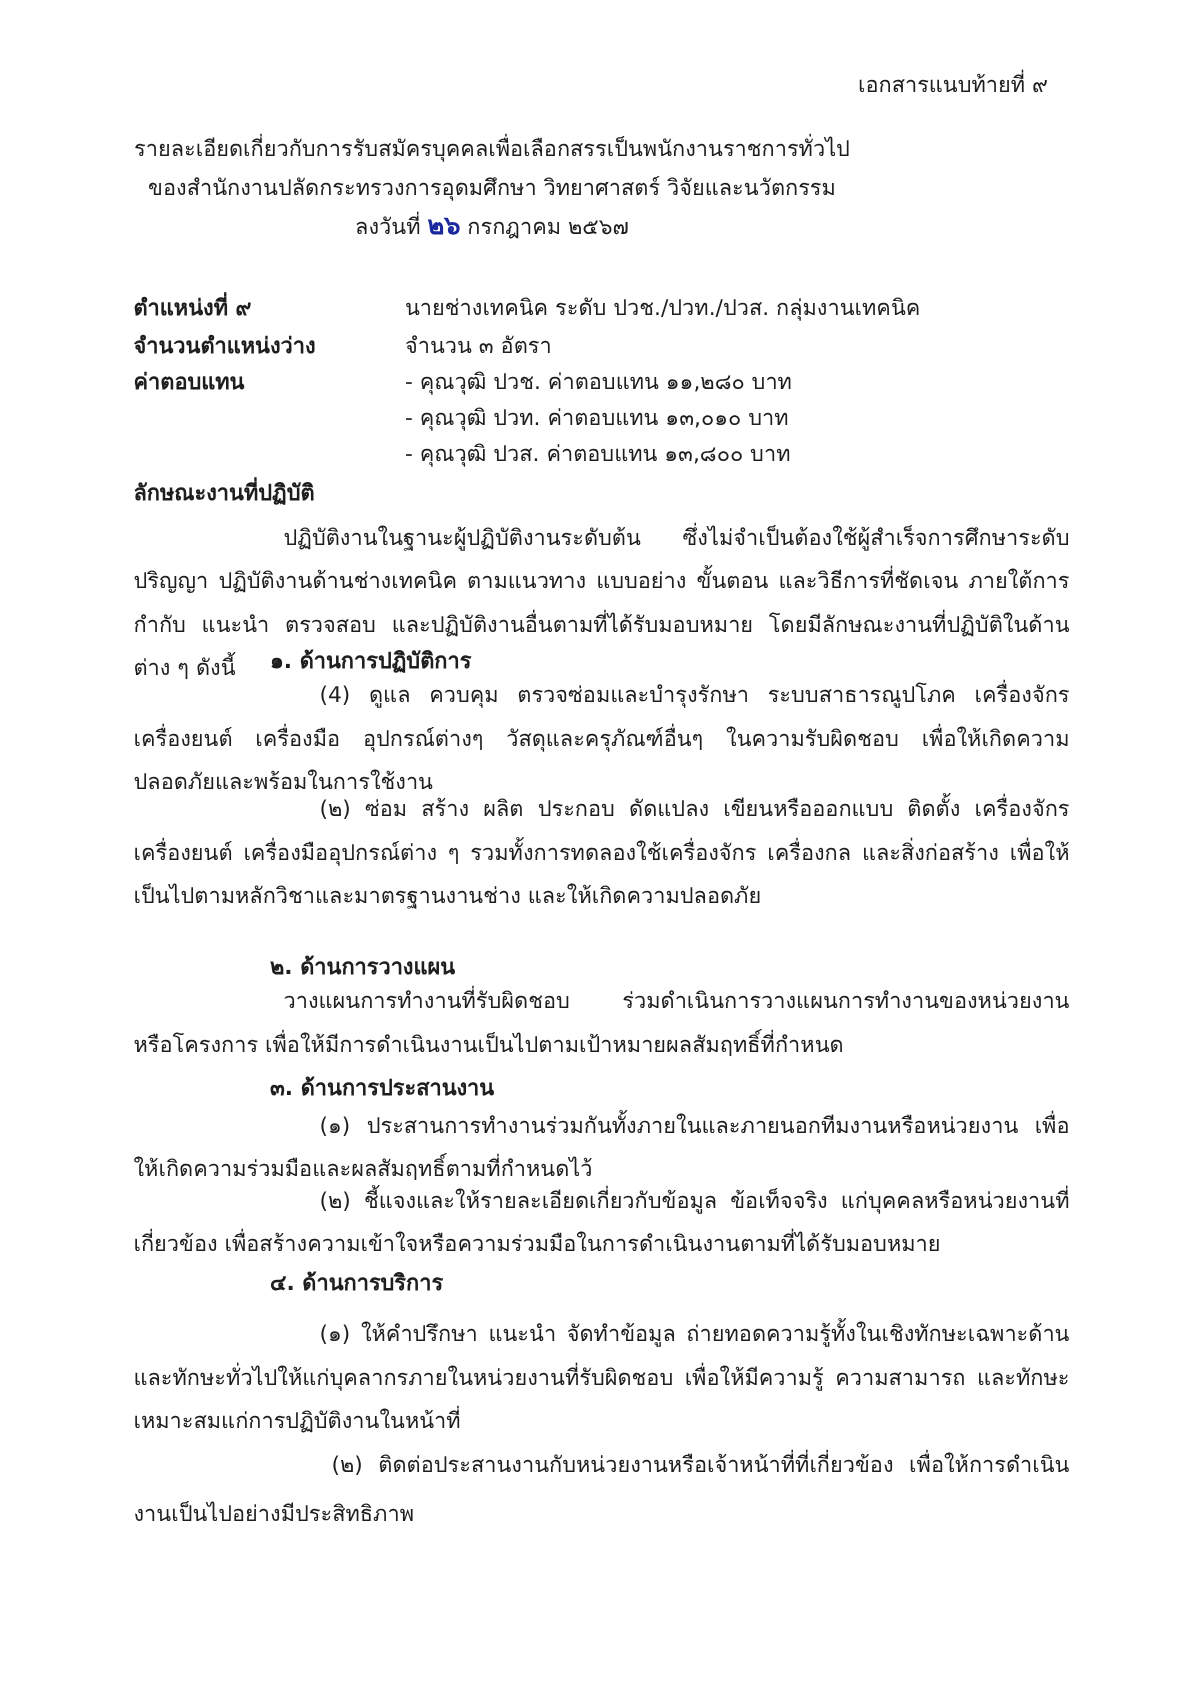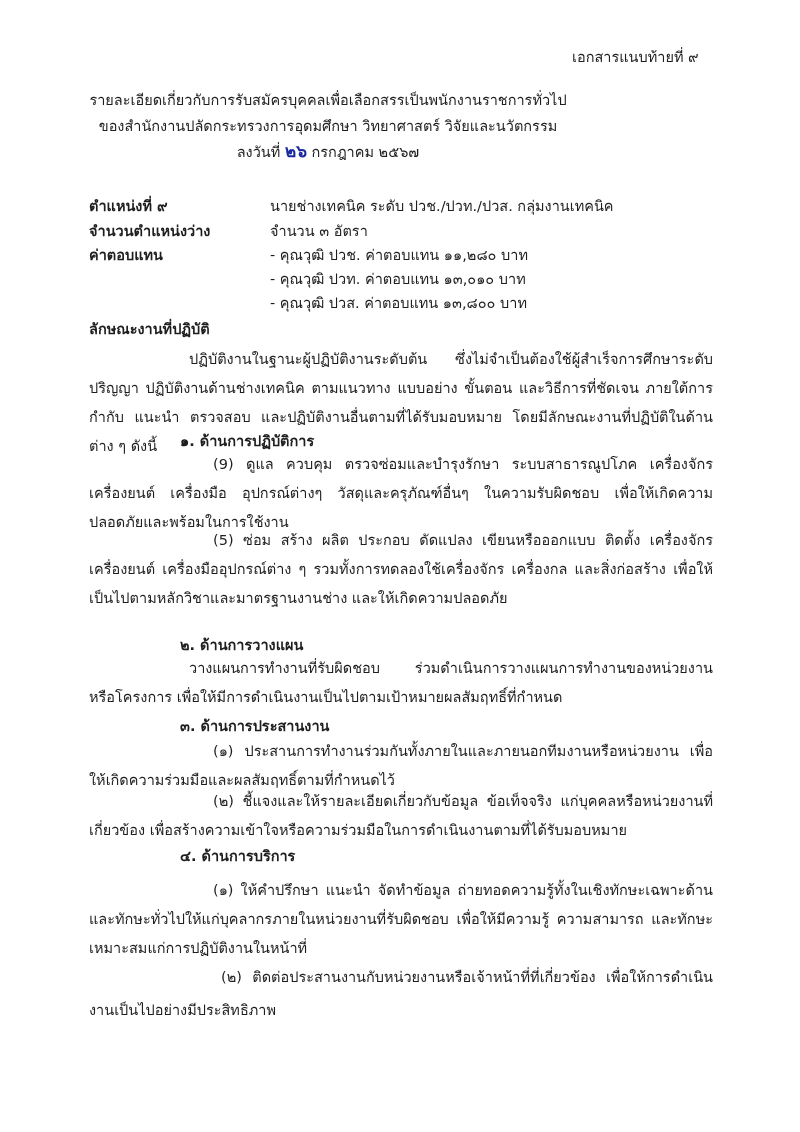--- a/index.html
+++ b/index.html
@@ -39,22 +39,22 @@
   <div class="t b" style="left:89px; top:245px;">ค่าตอบแทน</div>
   <div class="t" style="left:270px; top:245px;">- คุณวุฒิ ปวช. ค่าตอบแทน ๑๑,๒๘๐ บาท</div>
   <div class="t" style="left:270px; top:269px;">- คุณวุฒิ ปวท. ค่าตอบแทน ๑๓,๐๑๐ บาท</div>
   <div class="t" style="left:270px; top:293px;">- คุณวุฒิ ปวส. ค่าตอบแทน ๑๓,๘๐๐ บาท</div>
 
   <div class="t b" style="left:89px; top:319px;">ลักษณะงานที่ปฏิบัติ</div>
 
   <div class="para ind1" style="top:345px;">ปฏิบัติงานในฐานะผู้ปฏิบัติงานระดับต้น ซึ่งไม่จำเป็นต้องใช้ผู้สำเร็จการศึกษาระดับปริญญา ปฏิบัติงานด้านช่างเทคนิค ตามแนวทาง แบบอย่าง ขั้นตอน และวิธีการที่ชัดเจน ภายใต้การกำกับ แนะนำ ตรวจสอบ และปฏิบัติงานอื่นตามที่ได้รับมอบหมาย โดยมีลักษณะงานที่ปฏิบัติในด้านต่าง ๆ ดังนี้</div>
 
   <div class="t b u" style="left:180px; top:431px;">๑. ด้านการปฏิบัติการ</div>
-  <div class="para ind2" style="top:450px;">(9) ดูแล ควบคุม ตรวจซ่อมและบำรุงรักษา ระบบสาธารณูปโภค เครื่องจักร เครื่องยนต์ เครื่องมือ อุปกรณ์ต่างๆ วัสดุและครุภัณฑ์อื่นๆ ในความรับผิดชอบ เพื่อให้เกิดความปลอดภัยและพร้อมในการใช้งาน</div>
-  <div class="para ind2" style="top:526px;">(5) ซ่อม สร้าง ผลิต ประกอบ ดัดแปลง เขียนหรือออกแบบ ติดตั้ง เครื่องจักร เครื่องยนต์ เครื่องมืออุปกรณ์ต่าง ๆ รวมทั้งการทดลองใช้เครื่องจักร เครื่องกล และสิ่งก่อสร้าง เพื่อให้เป็นไปตามหลักวิชาและมาตรฐานงานช่าง และให้เกิดความปลอดภัย</div>
+  <div class="para ind2" style="top:450px;">(4) ดูแล ควบคุม ตรวจซ่อมและบำรุงรักษา ระบบสาธารณูปโภค เครื่องจักร เครื่องยนต์ เครื่องมือ อุปกรณ์ต่างๆ วัสดุและครุภัณฑ์อื่นๆ ในความรับผิดชอบ เพื่อให้เกิดความปลอดภัยและพร้อมในการใช้งาน</div>
+  <div class="para ind2" style="top:526px;">(๒) ซ่อม สร้าง ผลิต ประกอบ ดัดแปลง เขียนหรือออกแบบ ติดตั้ง เครื่องจักร เครื่องยนต์ เครื่องมืออุปกรณ์ต่าง ๆ รวมทั้งการทดลองใช้เครื่องจักร เครื่องกล และสิ่งก่อสร้าง เพื่อให้เป็นไปตามหลักวิชาและมาตรฐานงานช่าง และให้เกิดความปลอดภัย</div>
 
   <div class="t b u" style="left:180px; top:635px;">๒. ด้านการวางแผน</div>
   <div class="para ind1" style="top:654px;">วางแผนการทำงานที่รับผิดชอบ ร่วมดำเนินการวางแผนการทำงานของหน่วยงาน หรือโครงการ  เพื่อให้มีการดำเนินงานเป็นไปตามเป้าหมายผลสัมฤทธิ์ที่กำหนด</div>
 
   <div class="t b u" style="left:180px; top:716px;">๓. ด้านการประสานงาน</div>
   <div class="para ind2" style="top:737px;">(๑) ประสานการทำงานร่วมกันทั้งภายในและภายนอกทีมงานหรือหน่วยงาน เพื่อให้เกิดความร่วมมือและผลสัมฤทธิ์ตามที่กำหนดไว้</div>
   <div class="para ind2" style="top:787px;">(๒) ชี้แจงและให้รายละเอียดเกี่ยวกับข้อมูล ข้อเท็จจริง แก่บุคคลหรือหน่วยงานที่เกี่ยวข้อง เพื่อสร้างความเข้าใจหรือความร่วมมือในการดำเนินงานตามที่ได้รับมอบหมาย</div>
 
   <div class="t b u" style="left:180px; top:846px;">๔. ด้านการบริการ</div>
   <div class="para ind2" style="top:876px;">(๑) ให้คำปรึกษา แนะนำ จัดทำข้อมูล ถ่ายทอดความรู้ทั้งในเชิงทักษะเฉพาะด้านและทักษะทั่วไปให้แก่บุคลากรภายในหน่วยงานที่รับผิดชอบ เพื่อให้มีความรู้ ความสามารถ และทักษะเหมาะสมแก่การปฏิบัติงานในหน้าที่</div>

